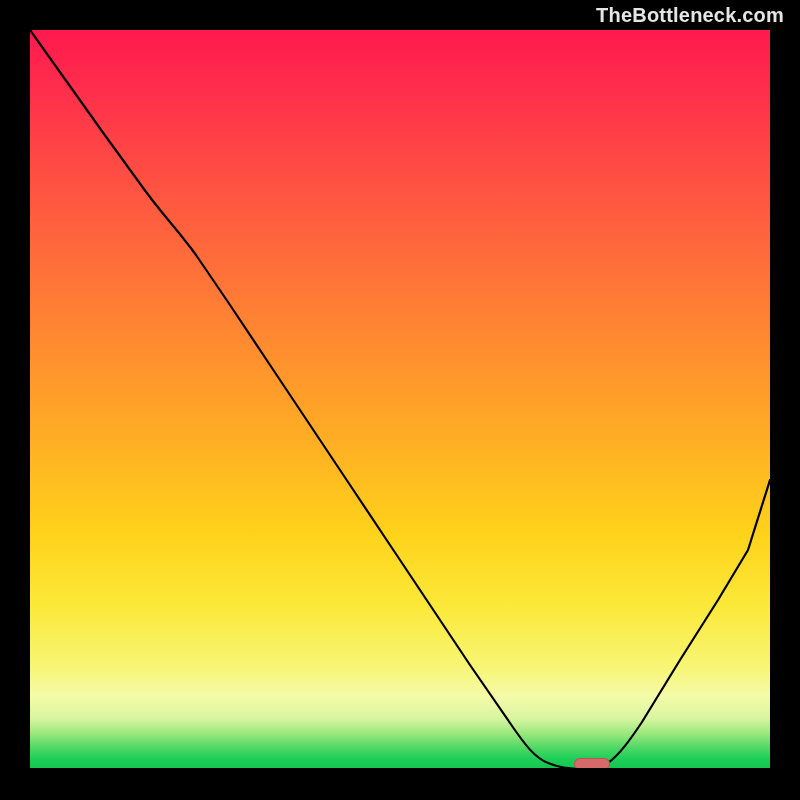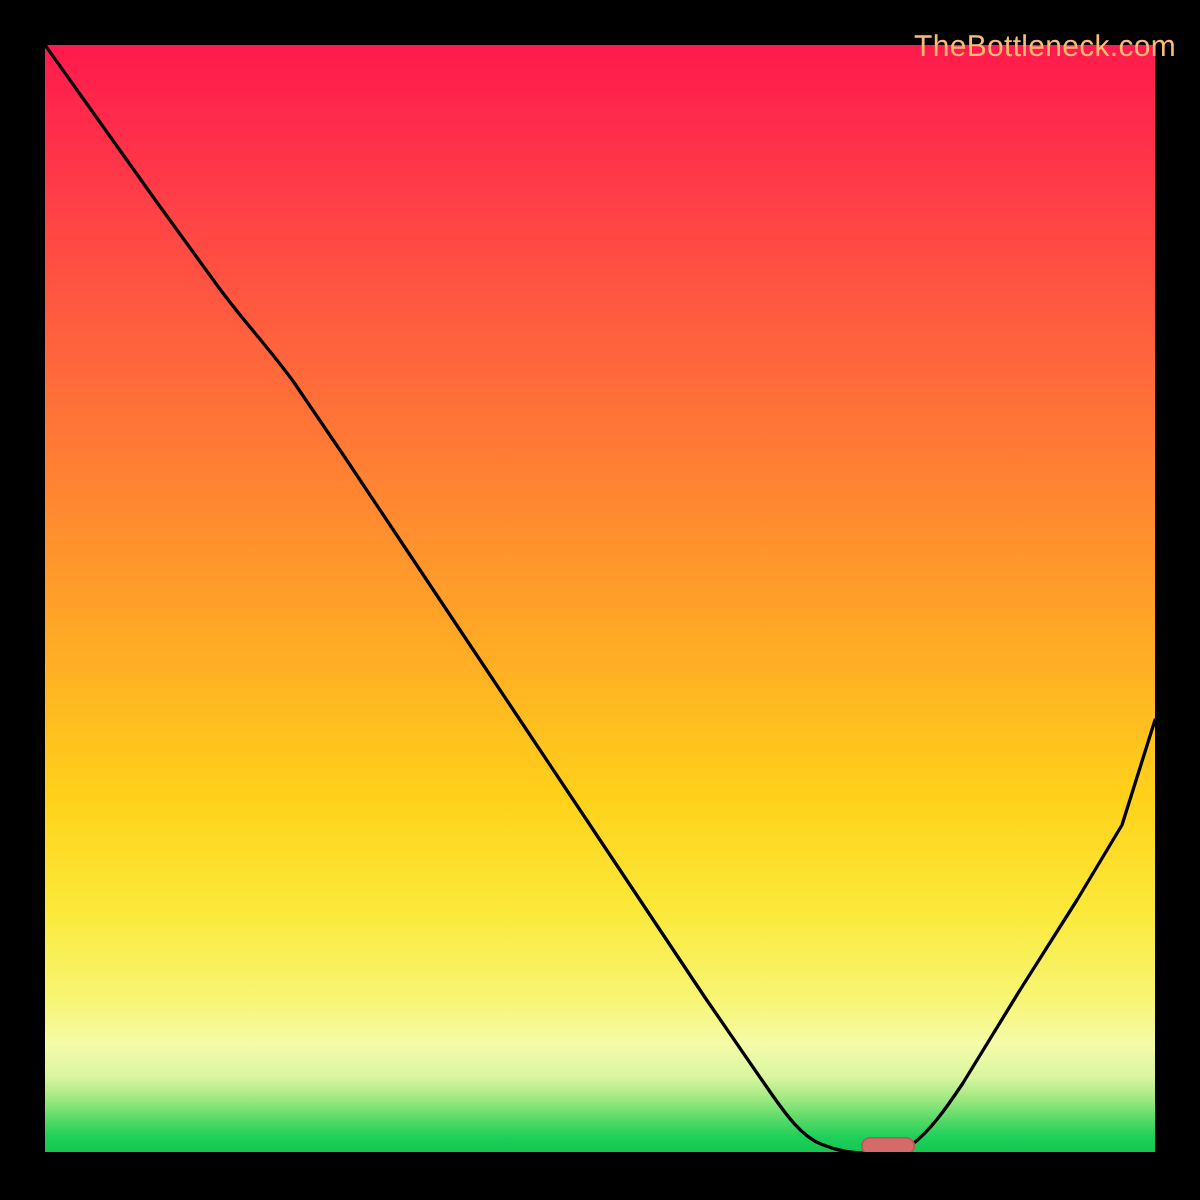--- a/index.html
+++ b/index.html
@@ -63,25 +63,25 @@
   .marker {
     position: absolute;
     width: 36px;
     height: 12px;
     border-radius: 6px;
     background: #d46a6a;
     box-shadow: inset 0 0 0 1px #b55555;
   }
   .watermark {
     position: absolute;
-    top: 20px;
+    top: 4px;
     right: 16px;
-    color: #fdba74;
+    color: #e5e5e5;
     font-size: 20px;
-    font-weight: 400;
+    font-weight: 700;
     letter-spacing: 0.2px;
     user-select: none;
   }
   
   .baseline {
     position: absolute;
     left: 30px;
     top: 768px;
     width: 740px;
     height: 2px;

